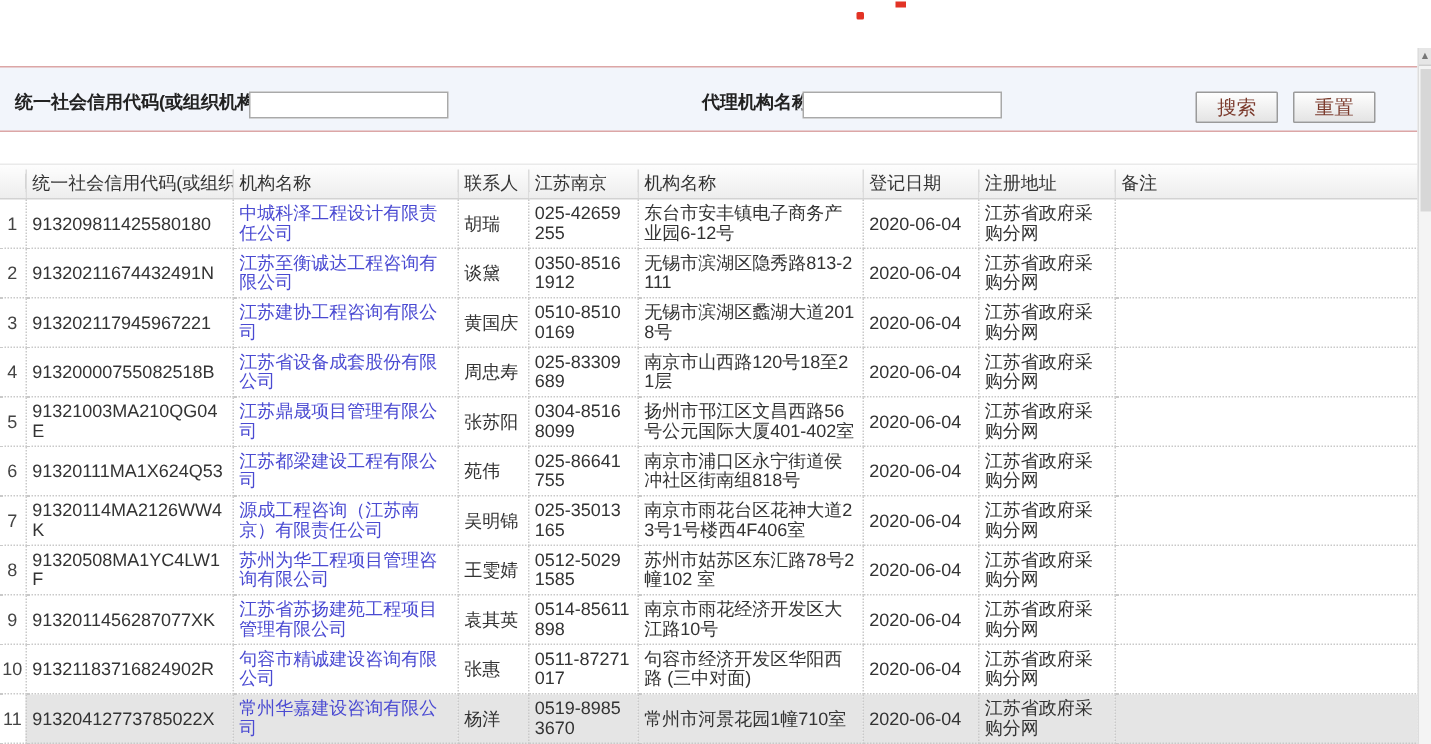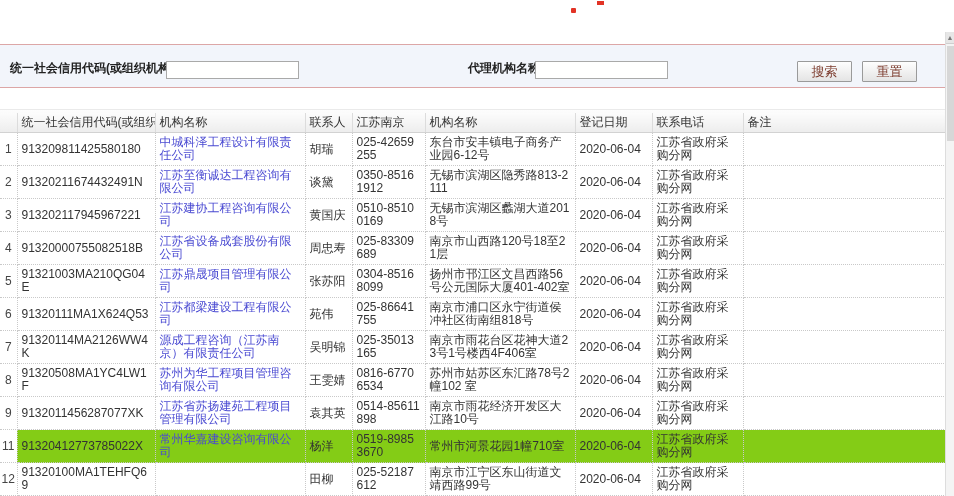--- a/index.html
+++ b/index.html
@@ -32,21 +32,21 @@
   
   table { position:absolute; top:113px; left:0; width:945px; border-collapse:collapse;
           table-layout:fixed; font-size:12px; }
   thead td { background:linear-gradient(#fcfcfc,#ededed); border-right:1px solid #dcdcdc;
              border-bottom:1px solid #d2d2d2; height:18px; padding:1px 4px; color:#333;
              white-space:nowrap; overflow:hidden; }
   tbody td { border-right:1px dotted #c9c9c9; border-bottom:1px dotted #c9c9c9;
              padding:3px 4px; height:21px; vertical-align:middle; word-break:break-all;
              line-height:13px; background:#fff; }
   tbody td:first-child { text-align:center; padding:3px 1px; color:#444; }
-  tr.hl td { background:#84cc16; }
+  tr.hl td { background:#e5e5e5; }
   tr.hl td:first-child { background:#fff; }
   a.lnk { color:#4a4ad2; text-decoration:none; cursor:pointer; }
 
   
   .scrollbar { position:absolute; top:32px; right:0; width:9px; height:464px;
                background:#f4f4f4; border-left:1px solid #ddd; }
   .sb-btn { width:8px; height:12px; background:#e6e6e6; border-bottom:1px solid #cfcfcf;
             color:#777; font-size:7px; line-height:11px; text-align:center; }
   .sb-thumb { position:absolute; top:14px; left:1px; width:7px; height:95px; background:#d7d7d7; }
 
@@ -90,21 +90,21 @@
     </colgroup>
     <thead>
       <tr>
         <td></td>
         <td>统一社会信用代码(或组织机构代码</td>
         <td>机构名称</td>
         <td>联系人</td>
         <td>江苏南京</td>
         <td>机构名称</td>
         <td>登记日期</td>
-        <td>联系电话</td>
+        <td>注册地址</td>
         <td>备注</td>
       </tr>
     </thead>
     <tbody id="rows">
         <tr>
           <td>1</td>
           <td>913209811425580180</td>
           <td><a class="lnk">中城科泽工程设计有限责任公司</a></td>
           <td>胡瑞</td>
           <td>025-42659255</td>
@@ -177,33 +177,44 @@
           <td>南京市雨花台区花神大道23号1号楼西4F406室</td>
           <td>2020-06-04</td>
           <td>江苏省政府采购分网</td>
           <td></td>
         </tr>
         <tr>
           <td>8</td>
           <td>91320508MA1YC4LW1F</td>
           <td><a class="lnk">苏州为华工程项目管理咨询有限公司</a></td>
           <td>王雯婧</td>
-          <td>0816-67706534</td>
+          <td>0512-50291585</td>
           <td>苏州市姑苏区东汇路78号2幢102 室</td>
           <td>2020-06-04</td>
           <td>江苏省政府采购分网</td>
           <td></td>
         </tr>
         <tr>
           <td>9</td>
           <td>9132011456287077XK</td>
           <td><a class="lnk">江苏省苏扬建苑工程项目管理有限公司</a></td>
           <td>袁其英</td>
           <td>0514-85611898</td>
           <td>南京市雨花经济开发区大江路10号</td>
+          <td>2020-06-04</td>
+          <td>江苏省政府采购分网</td>
+          <td></td>
+        </tr>
+        <tr>
+          <td>10</td>
+          <td>91321183716824902R</td>
+          <td><a class="lnk">句容市精诚建设咨询有限公司</a></td>
+          <td>张惠</td>
+          <td>0511-87271017</td>
+          <td>句容市经济开发区华阳西路 (三中对面)</td>
           <td>2020-06-04</td>
           <td>江苏省政府采购分网</td>
           <td></td>
         </tr>
         <tr class="hl">
           <td>11</td>
           <td>91320412773785022X</td>
           <td><a class="lnk">常州华嘉建设咨询有限公司</a></td>
           <td>杨洋</td>
           <td>0519-89853670</td>

